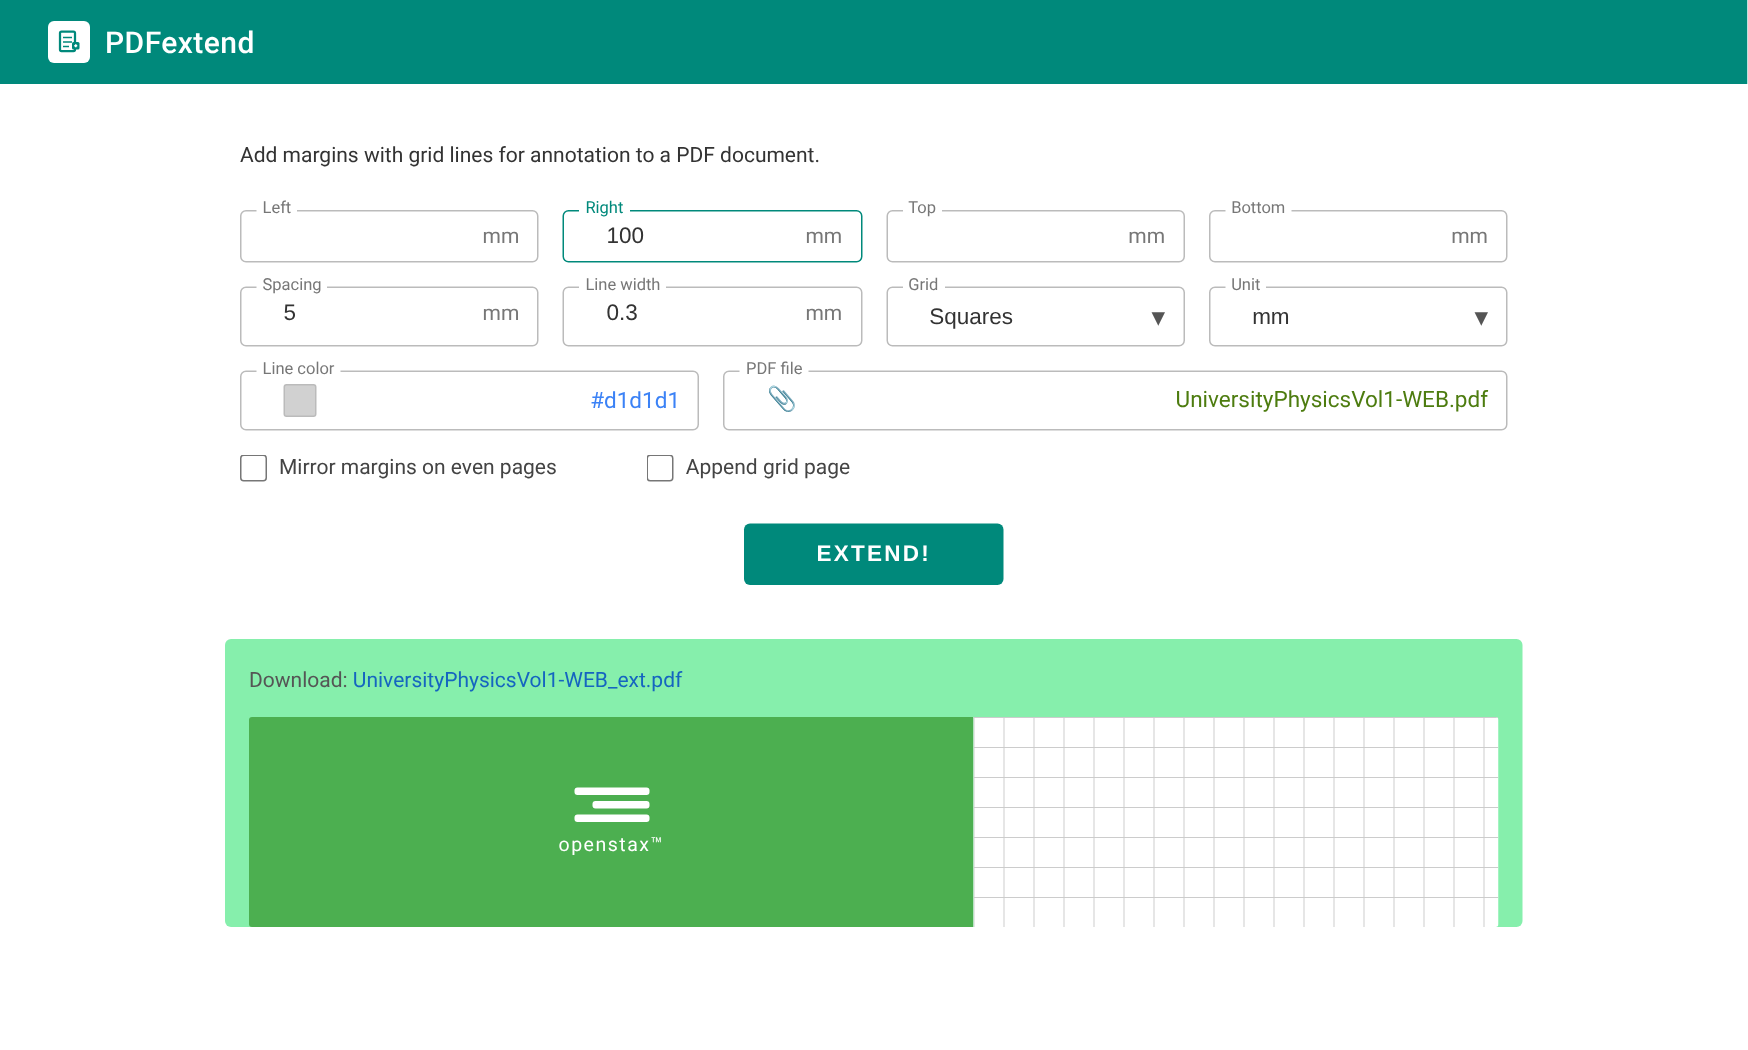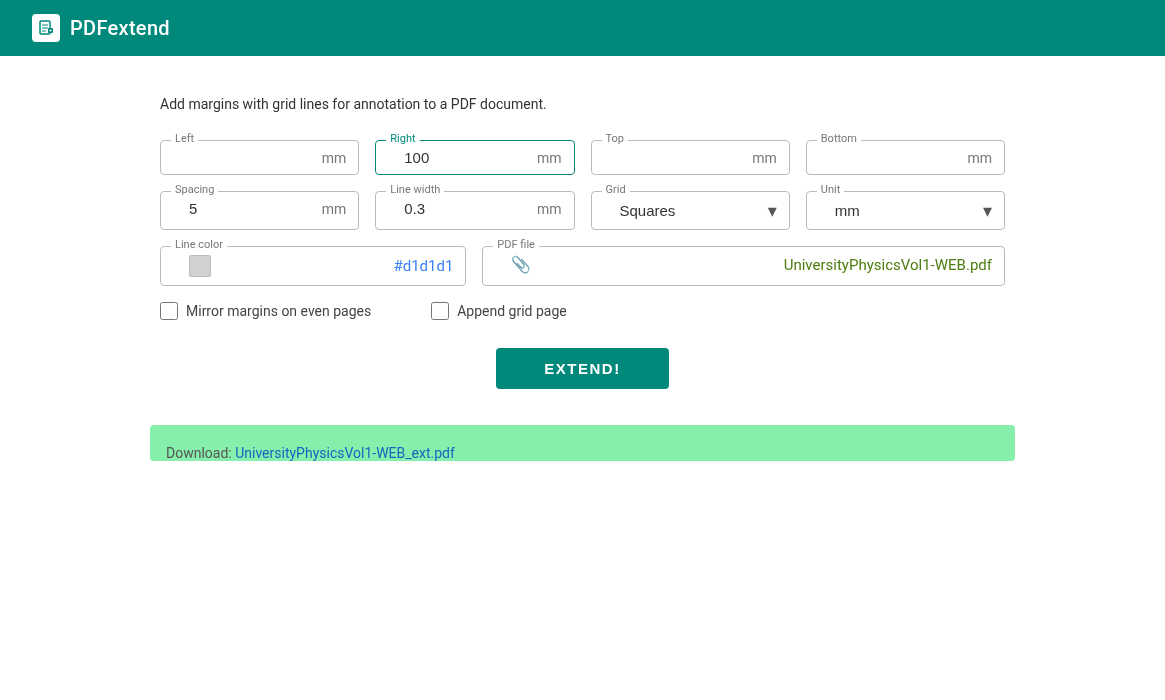--- a/index.html
+++ b/index.html
@@ -373,14 +373,27 @@
   </div>
 
   <div class="extend-btn-wrapper">
     <button class="extend-btn">EXTEND!</button>
   </div>
 
   <div class="download-section">
     <div class="download-link-row">
       <span>Download: </span><a class="download-link" href="#">UniversityPhysicsVol1-WEB_ext.pdf</a>
     </div>
+    <div class="preview-container">
+      <div class="preview-left">
+        <div class="openstax-logo">
+          <div class="openstax-lines">
+            <div class="openstax-line"></div>
+            <div class="openstax-line"></div>
+            <div class="openstax-line"></div>
+          </div>
+          <span class="openstax-text">openstax™</span>
+        </div>
+      </div>
+      <div class="preview-right"></div>
+    </div>
   </div>
 </div>
 
 </body></html>

